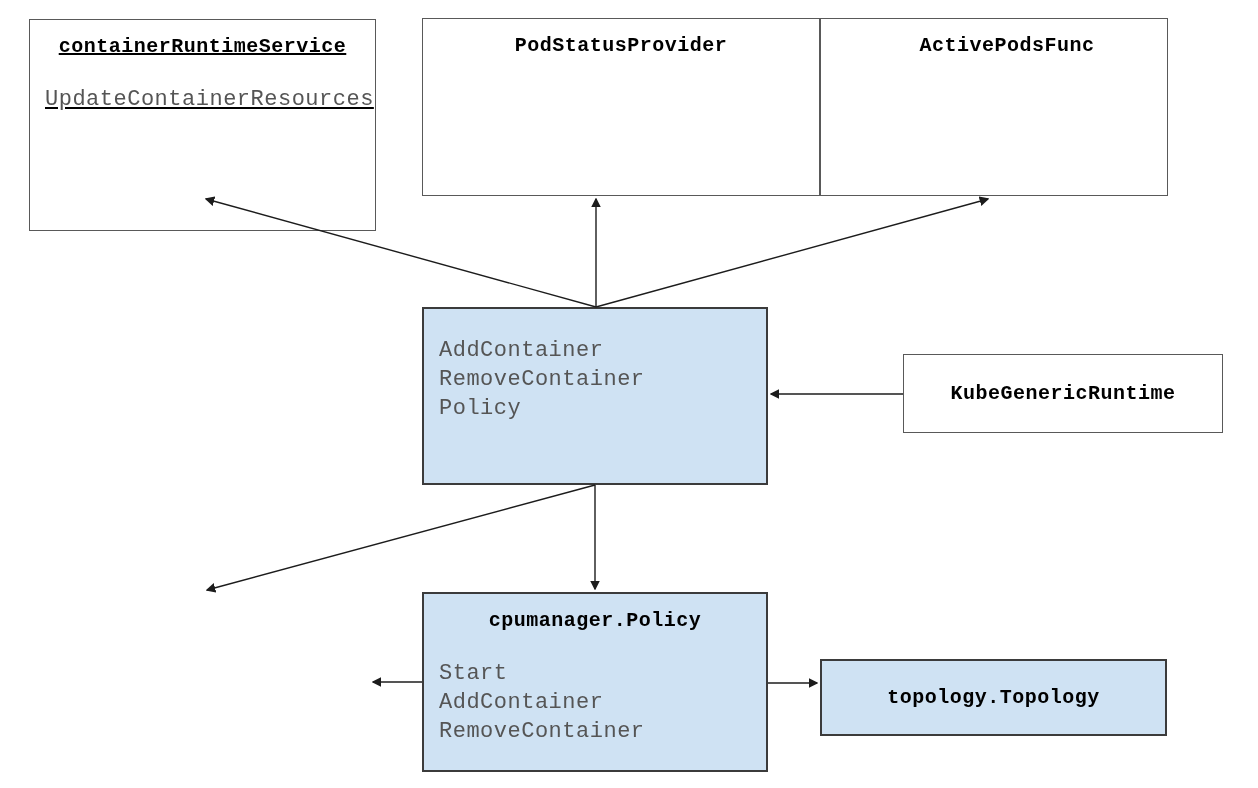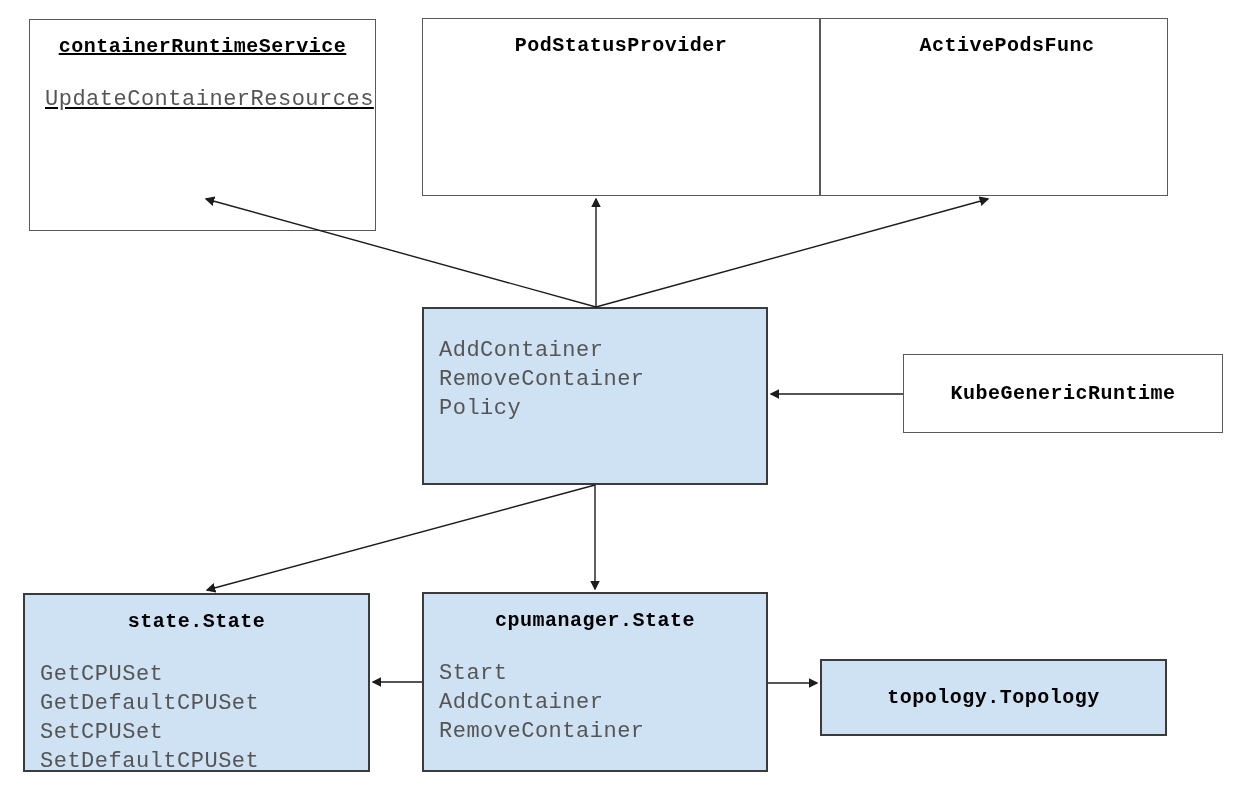--- a/index.html
+++ b/index.html
@@ -94,32 +94,23 @@
       <div class="method">AddContainer</div>
       <div class="method">RemoveContainer</div>
       <div class="method">Policy</div>
     </div>
   </div>
 
   <div class="box vcenter" style="left:903px; top:354px; width:320px; height:79px;">
     <div class="box-title">KubeGenericRuntime</div>
   </div>
 
-  <div class="box blue" style="left:23px; top:593px; width:347px; height:179px;">
-    <div class="box-title">state.State</div>
-    <div class="box-methods">
-      <div class="method">GetCPUSet</div>
-      <div class="method">GetDefaultCPUSet</div>
-      <div class="method">SetCPUSet</div>
-      <div class="method">SetDefaultCPUSet</div>
-    </div>
-  </div>
 
   <div class="box blue" style="left:422px; top:592px; width:346px; height:180px;">
-    <div class="box-title">cpumanager.State</div>
+    <div class="box-title">cpumanager.Policy</div>
     <div class="box-methods">
       <div class="method">Start</div>
       <div class="method">AddContainer</div>
       <div class="method">RemoveContainer</div>
     </div>
   </div>
 
   <div class="box blue vcenter" style="left:820px; top:643px; width:347px; height:77px;margin-top:16px;">
     <div class="box-title">topology.Topology</div>
   </div>

